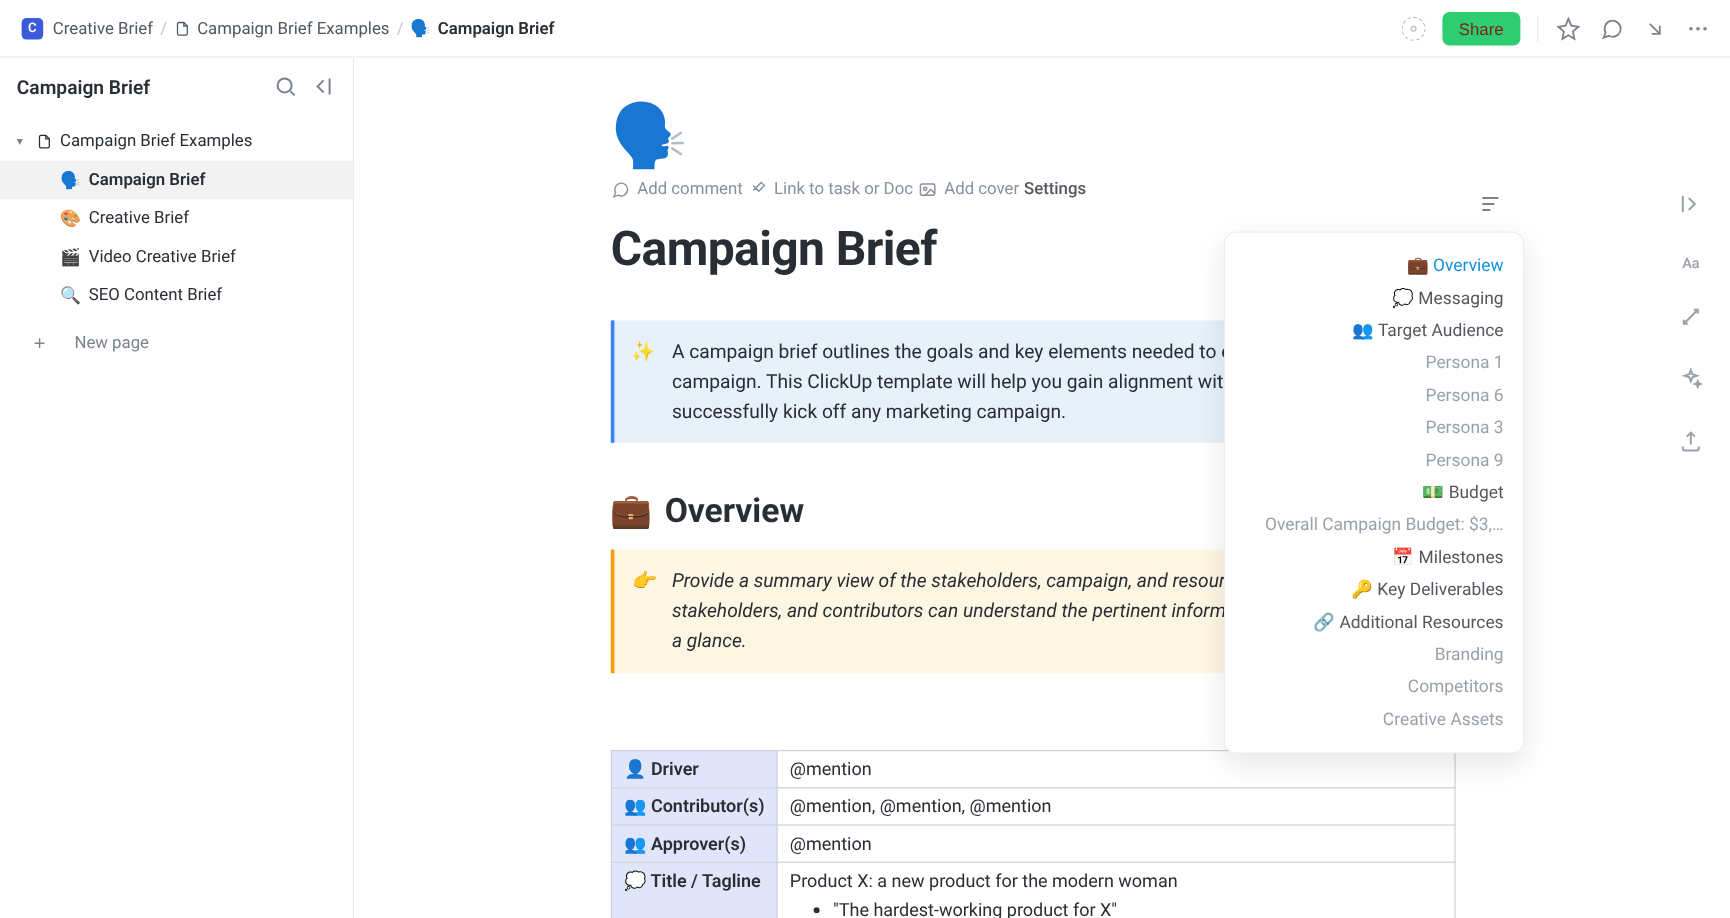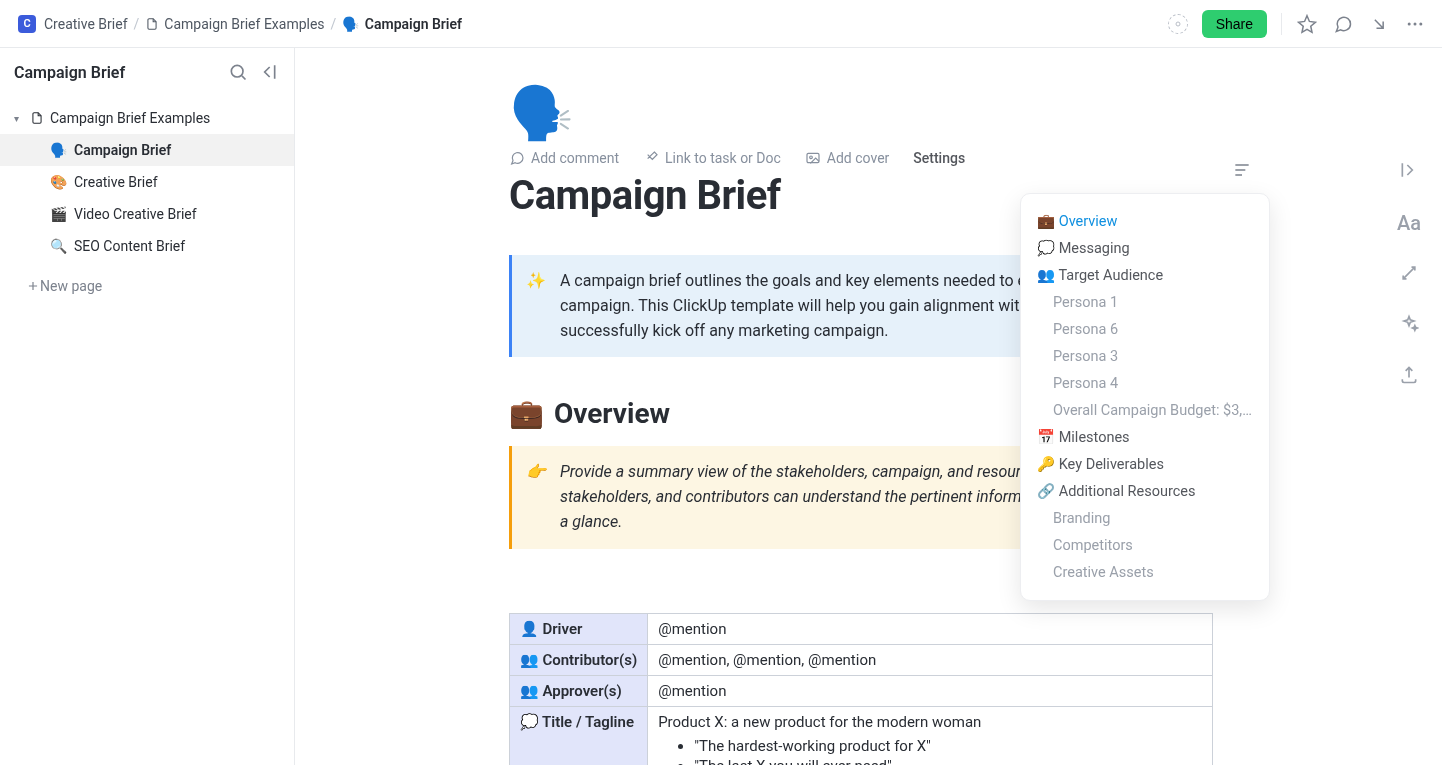--- a/index.html
+++ b/index.html
@@ -35,21 +35,21 @@
 .breadcrumb { display: flex; align-items: center; gap: 6px; font-size: 14px; color:#4f5762;}
 .breadcrumb .sep { color: #c1c7d0; }
 .breadcrumb .item { display: flex; align-items: center; gap: 5px; cursor: pointer; }
 .breadcrumb .item.current { font-weight: 600; color: #292d34; }
 .doc-glyph { width:14px; height:14px; display:inline-block; }
 .doc-glyph svg { width:100%; height:100%; }
 .topbar-right { margin-left: auto; display: flex; align-items: center; gap: 14px; }
 .sync-icon { width:20px; height:20px; color:#b9bec7; border:1px dashed #b9bec7; border-radius:50%; display:flex;align-items:center;justify-content:center; }
 .share-btn {
   background: #2ecd6f;
-  color: #000000;
+  color: #7f1d1d;
   border: none;
   padding: 6px 14px;
   border-radius: 6px;
   font-size: 14px;
   font-weight: 500;
   cursor: pointer;
 }
 .top-icon-btn {
   width:22px; height:22px;
   color:#7c828d;
@@ -84,40 +84,40 @@
   padding-left: 14px;
   font-size: 14px;
   cursor:pointer;
   gap:6px;
 }
 .tree-row.child { padding-left: 50px; }
 .tree-row.active { background:#f2f2f2; font-weight:600; }
 .tree-caret { width:10px; color:#7c828d; font-size:10px; }
 .tree-emoji { width:18px; text-align:center; }
 .new-page {
-  display:flex; align-items:center; gap:0;
+  display:flex; align-items:center; gap:22px;
   padding: 8px 14px 8px 26px;
   color:#7c828d; font-size:14px; cursor:pointer;
   margin-top:8px;
 }
 .plus-icon { width:14px;height:14px; display:flex;align-items:center;justify-content:center; }
 
 
 .main {
   position:absolute;
   top:48px; left:295px; right:0; bottom:0;
   overflow:visible;
 }
 .doc {
   width: 704px;
   margin: 40px 0 0 214px;
   position:relative;
 }
 .doc-emoji-large { font-size: 52px; line-height:1; margin-bottom:10px; }
-.doc-actions { display:flex; align-items:center; gap:24px; color:#87909e; font-size:14px; margin-bottom:6px; }
+.doc-actions { display:flex; align-items:center; gap:4px; color:#87909e; font-size:14px; margin-bottom:18px; }
 .doc-actions .act { display:flex; align-items:center; gap:6px; cursor:pointer; }
 .doc-actions .act.settings { color:#54575d; font-weight:500;text-align:center; }
 .doc-actions .act svg { width:16px;height:16px; }
 .doc-title { font-size: 40px; font-weight: 700; letter-spacing:-0.5px; margin-bottom:36px; }
 
 .callout {
   border-left: 3px solid #3b82f6;
   background: #e6f1fa;
   padding: 14px 18px 14px 14px;
   display:flex; gap:14px;
@@ -164,21 +164,21 @@
   position:absolute;
   top: 145px; right: 172px;
   width: 250px;
   background:#fff;
   border:1px solid #edeef1;
   border-radius:10px;
   box-shadow: 0 8px 24px rgba(0,0,0,.10);
   padding: 14px 16px;
   font-size:14.5px;
 }
-.toc .row { padding:5px 0; cursor:pointer; color:#54575d; white-space:nowrap; overflow:hidden; text-overflow:ellipsis;}
+.toc .row { padding:5px 0; cursor:pointer; color:#54575d; white-space:nowrap; overflow:hidden; text-overflow:ellipsis;text-align:right;}
 .toc .row.active { color:#1090e0; }
 .toc .row.sub { padding-left:16px; color:#9aa0aa; }
 
 
 .right-rail {
   position:absolute;
   top: 112px; right: 18px;
   width: 30px;
   display:flex; flex-direction:column; gap:28px;
   align-items:center;
@@ -385,37 +385,38 @@
       </svg>
   </div>
 
   <div class="toc">
     <div class="row active"><span>💼</span> <span>Overview</span></div>
     <div class="row"><span>💭</span> <span>Messaging</span></div>
     <div class="row"><span>👥</span> <span>Target Audience</span></div>
     <div class="row sub">Persona 1</div>
     <div class="row sub">Persona 6</div>
     <div class="row sub">Persona 3</div>
-    <div class="row sub">Persona 4</div>
+    <div class="row sub">Persona 9</div>
+    <div class="row"><span>💵</span> <span>Budget</span></div>
     <div class="row sub">Overall Campaign Budget: $3,…</div>
     <div class="row"><span>📅</span> <span>Milestones</span></div>
     <div class="row"><span>🔑</span> <span>Key Deliverables</span></div>
     <div class="row"><span>🔗</span> <span>Additional Resources</span></div>
     <div class="row sub">Branding</div>
     <div class="row sub">Competitors</div>
     <div class="row sub">Creative Assets</div>
   </div>
 
   <div class="right-rail">
     <div>
       <svg viewBox="0 0 24 24" fill="none" stroke="currentColor" stroke-width="2">
           <path d="M4 4v16M10 6l6 6-6 6"></path>
         </svg>
     </div>
-    <div style="font-size:20px;font-weight:500;">Aa</div>
+    <div style="font-size:12px;font-weight:500;">Aa</div>
     <div>
       <svg viewBox="0 0 24 24" fill="none" stroke="currentColor" stroke-width="2">
           <path d="M5 19L19 5M15 5h4v4M5 15v4h4"></path>
         </svg>
     </div>
     <div>
       <svg viewBox="0 0 24 24" fill="none" stroke="currentColor" stroke-width="2">
           <path d="M12 3l1.5 4L18 8.5 13.5 10 12 14l-1.5-4L6 8.5 10.5 7zM19 14l.8 2 2 .8-2 .8-.8 2-.8-2-2-.8 2-.8z"></path>
         </svg>
     </div>

